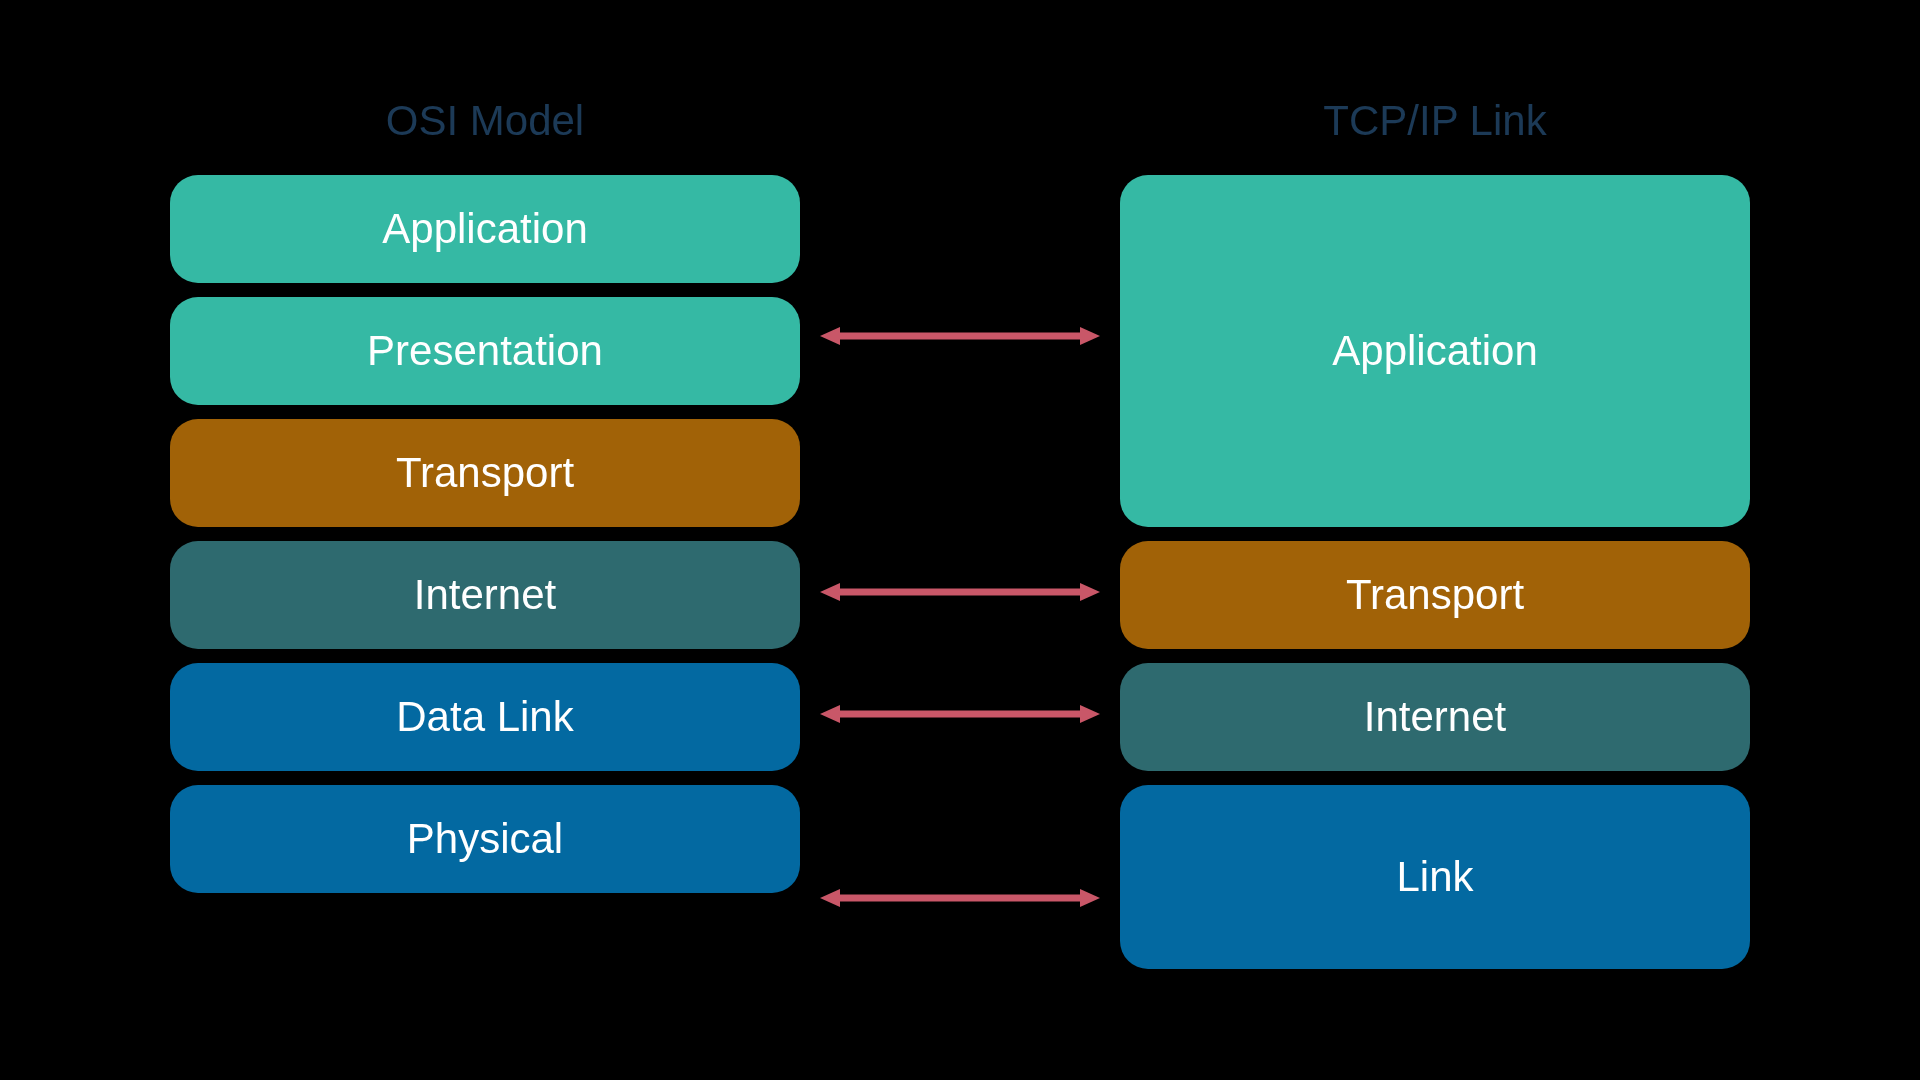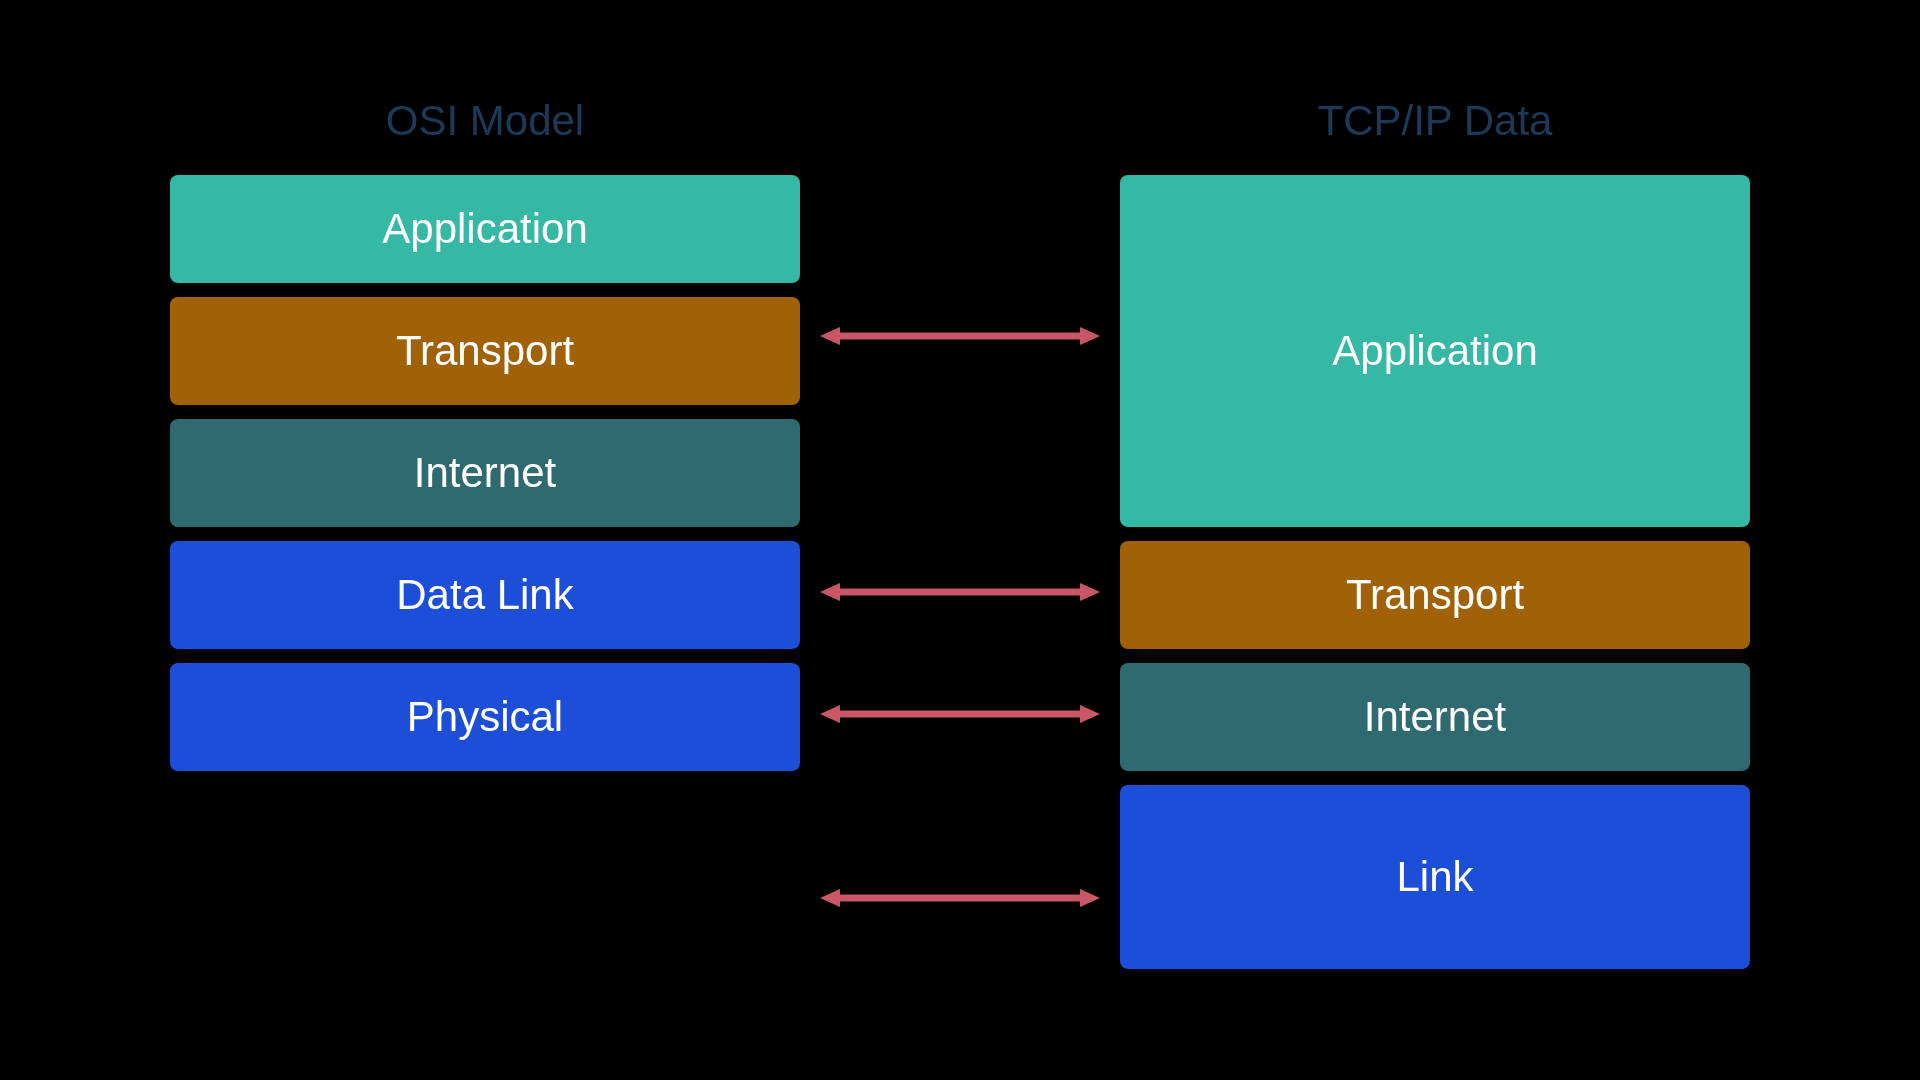--- a/index.html
+++ b/index.html
@@ -29,41 +29,41 @@
       flex-direction: column;
     }
     .heading {
       color: #1c3a57;
       font-size: 42px;
       text-align: center;
       margin-bottom: 30px;
       font-weight: 400;
     }
     .layer {
-      border-radius: 8px;
+      border-radius: 28px;
       display: flex;
       align-items: center;
       justify-content: center;
       color: #ffffff;
       font-size: 42px;
       font-weight: 300;
       margin-bottom: 14px;
       height: 108px;
     }
     .layer.teal {
       background: #35b9a4;
     }
     .layer.navy {
       background: #a16207;
     }
     .layer.darkteal {
       background: #2e6a6f;
     }
     .layer.orange {
-      background: #1d4ed8;
+      background: #0369a1;
     }
     .tcpip-app {
       height: 352px;
     }
     .tcpip-link {
       height: 184px;
     }
     .arrow-col {
       display: flex;
       flex-direction: column;
@@ -86,20 +86,23 @@
 </head>
 <body>
 
 <div class="diagram">
 
   <div class="column">
     <div class="heading">OSI Model</div>
 
     <div class="layer teal">
       <span>Application</span>
+    </div>
+    <div class="layer teal">
+      <span>Presentation</span>
     </div>
     <div class="layer navy">
       <span>Transport</span>
     </div>
     <div class="layer darkteal">
       <span>Internet</span>
     </div>
     <div class="layer orange">
       <span>Data Link</span>
     </div>
@@ -134,21 +137,21 @@
     <div class="arrow-wrap" style="position:absolute; left:0; right:0; top:792px;">
       <svg class="arrow" viewBox="0 0 280 18">
         <line x1="14" y1="9" x2="266" y2="9" stroke="#c95768" stroke-width="7"></line>
         <polygon points="0,9 20,0 20,18" fill="#c95768"></polygon>
         <polygon points="280,9 260,0 260,18" fill="#c95768"></polygon>
       </svg>
     </div>
   </div>
 
   <div class="column">
-    <div class="heading">TCP/IP Data</div>
+    <div class="heading">TCP/IP Link</div>
 
     <div class="layer teal tcpip-app">
       <span>Application</span>
     </div>
     <div class="layer navy">
       <span>Transport</span>
     </div>
     <div class="layer darkteal">
       <span>Internet</span>
     </div>

